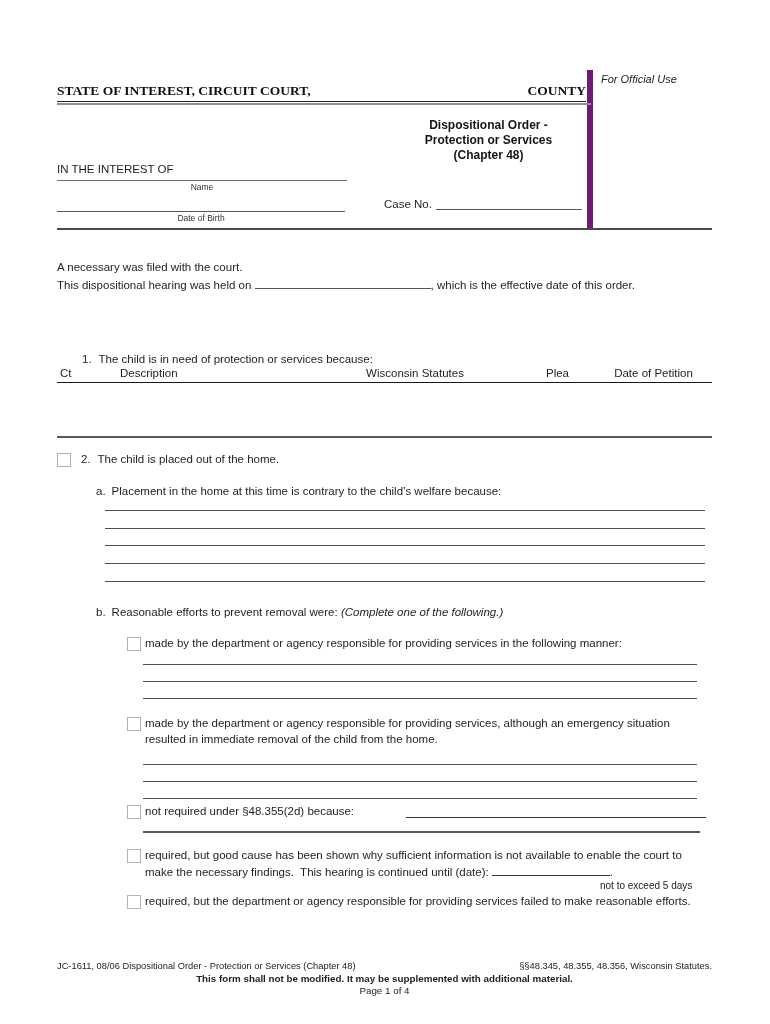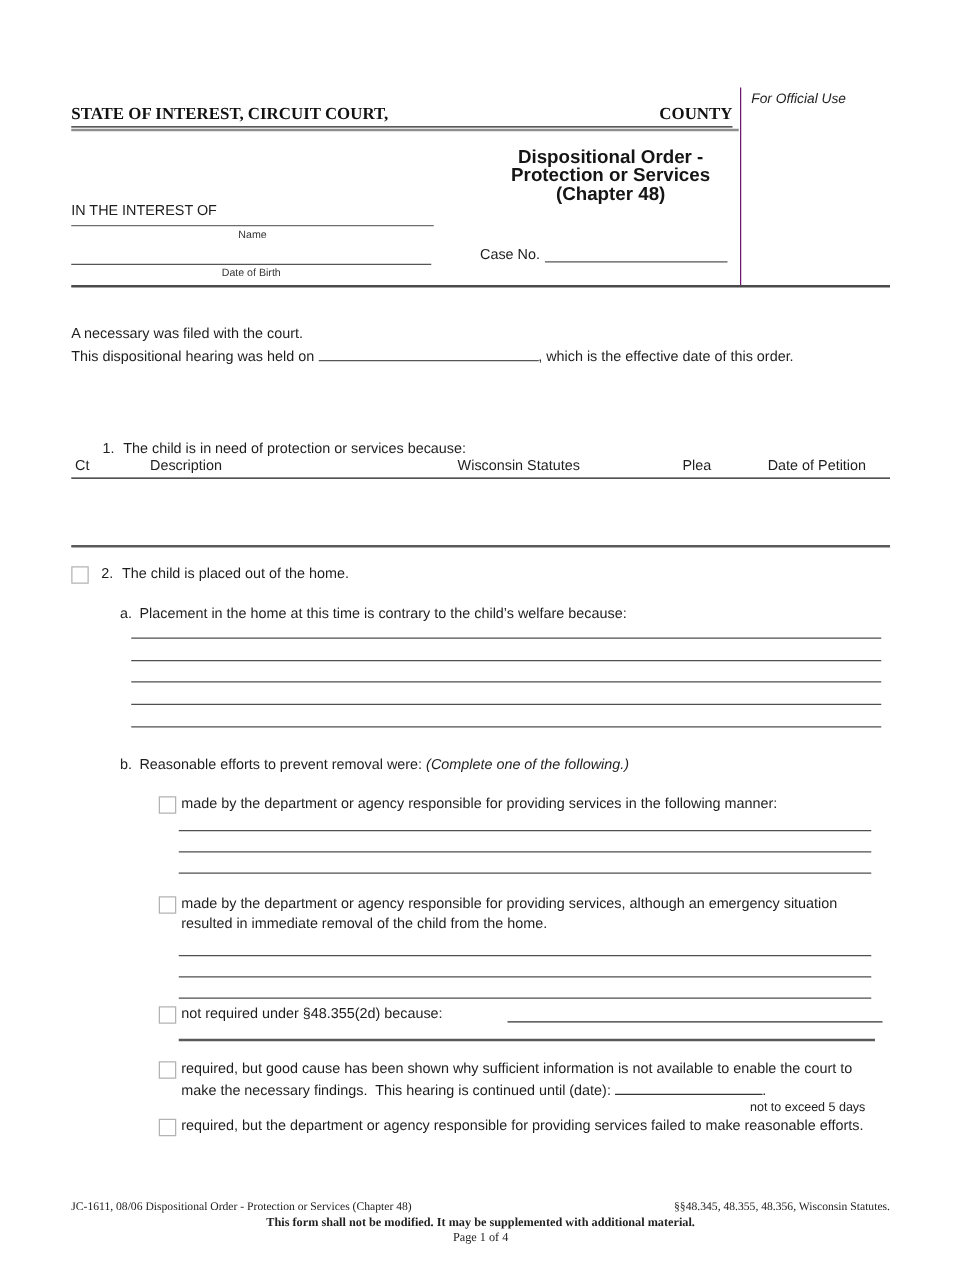--- a/index.html
+++ b/index.html
@@ -6,30 +6,30 @@
   .page {
     position:relative; width:770px; height:1024px; background:#ffffff;
     font-family:"Liberation Sans", sans-serif; color:#1e1e1e; overflow:hidden;
   }
   .abs { position:absolute; }
 
   
   .header { position:absolute; top:70px; left:57px; width:655px; height:158px;
             border-bottom:2px solid #4a4a4a; }
   .official-sec { position:absolute; top:0; right:0; bottom:0; width:119px;
-                  border-left:1px solid #701a75; }
+                  border-left:6px solid #701a75; }
   .official-label { font-style:italic; font-size:11px; padding:3px 0 0 8px; color:#222; }
   .court-row { position:absolute; top:13px; left:0; width:529px; display:flex;
                font-family:"Liberation Serif", serif; font-weight:bold; font-size:13.5px;
                border-bottom:1px solid #222; padding-bottom:2px; color:#111; }
   .court-spacer { flex:1; }
   .double-rule { position:absolute; top:33px; left:0; width:534px; border-top:2px solid #8f8f8f; }
   .interest { position:absolute; top:49px; left:0; font-size:11.5px;margin-top:43px; }
   .form-title { position:absolute; top:48px; left:328px; width:207px; text-align:center;
-                font-weight:bold; font-size:15px; line-height:15px; color:#151515; }
+                font-weight:bold; font-size:12px; line-height:15px; color:#151515; }
   .name-line { position:absolute; top:110px; left:0; width:290px; border-top:1.5px solid #6e6e6e; }
   .under-label { position:absolute; font-size:8.5px; color:#333; text-align:center; line-height:10px; }
   .name-label { top:112px; left:0; width:290px; }
   .dob-line { position:absolute; top:141px; left:0; width:288px; border-top:1px solid #555; }
   .dob-label { top:143px; left:0; width:288px; }
   .case-row { position:absolute; top:126px; left:327px; display:flex; align-items:flex-end;
               font-size:11.5px; }
   .case-blank { display:inline-block; width:146px; height:13px; border-bottom:1px solid #555;
                 margin-left:4px; }
 
@@ -63,21 +63,21 @@
 
   .opt-text { width:553px; }
   .pre { white-space:pre-wrap; }
   .note { font-size:10px; line-height:11px; color:#222; margin-left:455px; margin-top:0px; }
 
   .inline-blank-sm { display:inline-block; width:118px; height:11px;
                      border-bottom:1px solid #333; margin-left:3px; }
   .opt3-blank { flex:1; height:13px; border-bottom:1px solid #333; margin-left:52px; max-width:300px; }
 
   
-  .footer { position:absolute; top:960px; left:57px; width:655px; font-size:9.3px; line-height:12px; color:#222;font-family:Liberation Serif, serif; }
+  .footer { position:absolute; top:960px; left:57px; width:655px; font-size:9.3px; line-height:12px; color:#222; }
   .footer-row1 { display:flex; justify-content:space-between; }
   .footer-row2 { text-align:center; font-weight:bold; font-size:9.8px; margin-top:1px; }
   .footer-row3 { text-align:center; font-size:9.8px; }
 </style>
 </head>
 <body>
 
 <div class="page">
 
   <div class="header">

